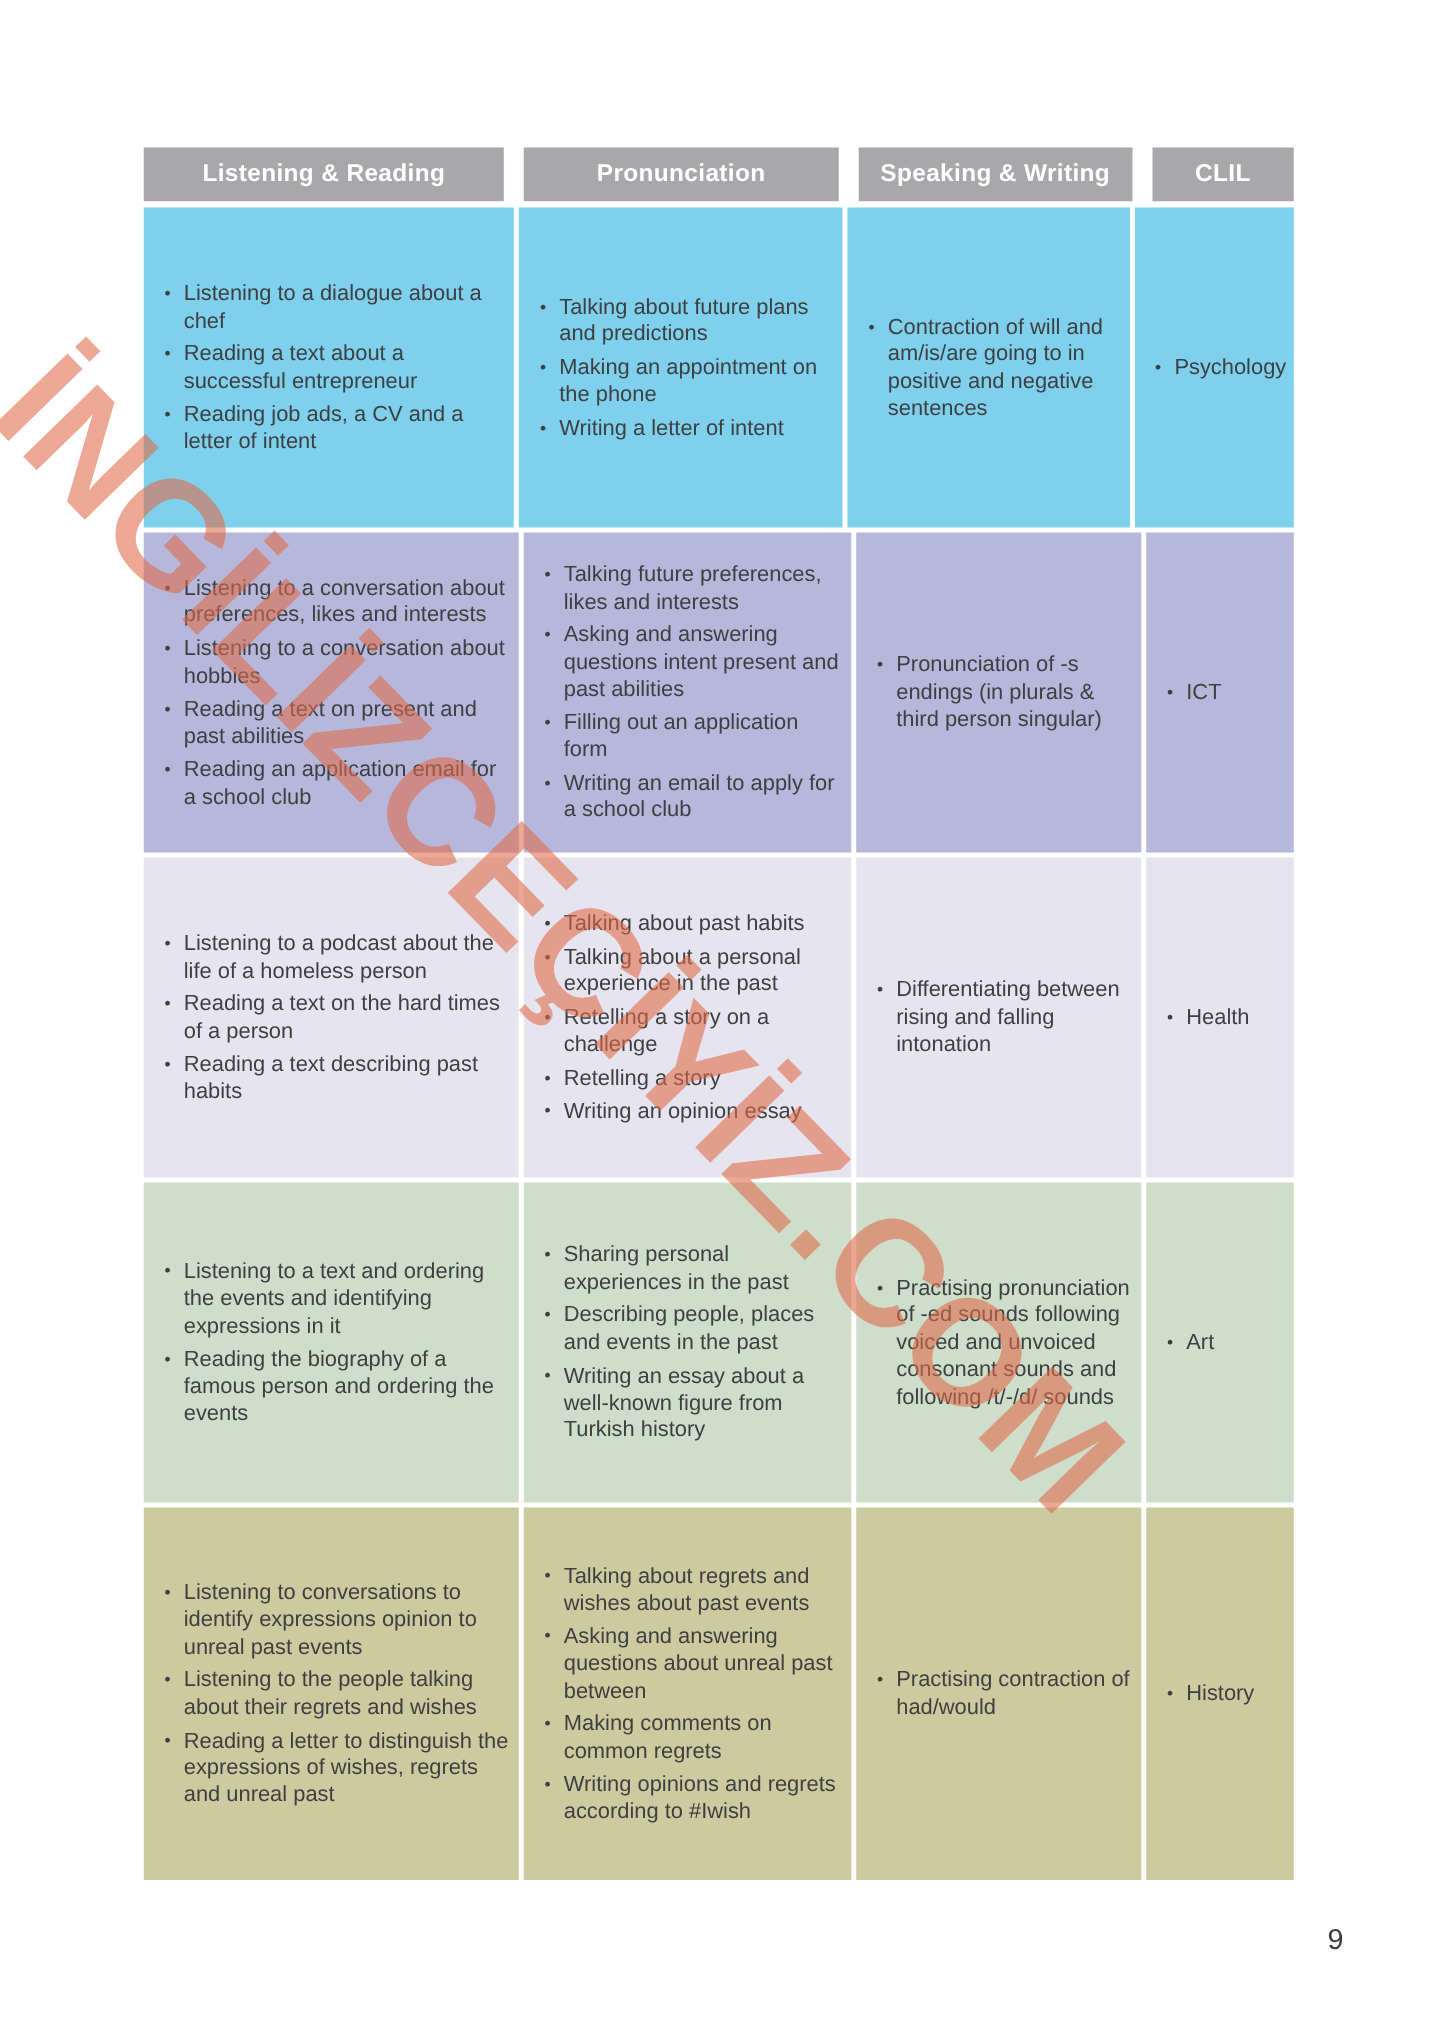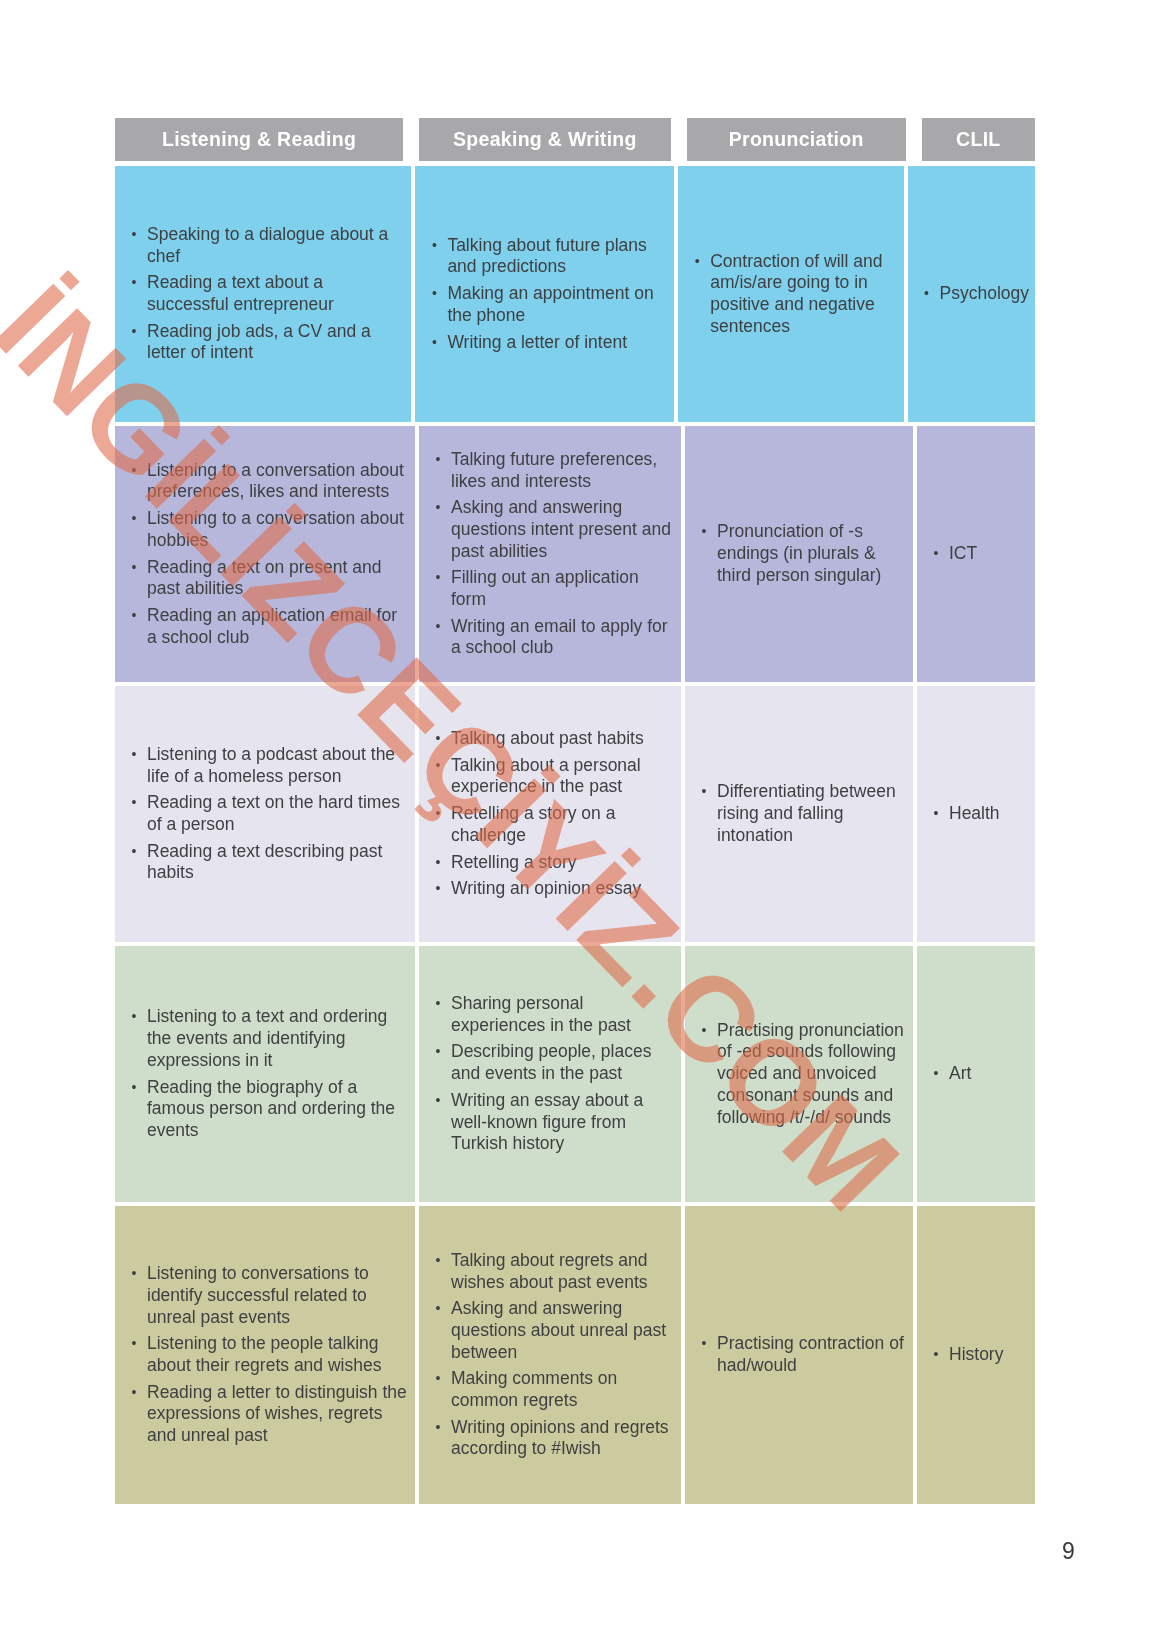--- a/index.html
+++ b/index.html
@@ -63,36 +63,36 @@
 </head>
 <body>
 
 <div class="page">
   <div class="table">
     <div class="header-row" id="header-row">
         <div class="hcell">
           <span>Listening &amp; Reading</span>
         </div>
         <div class="hcell">
+          <span>Pronunciation</span>
+        </div>
+        <div class="hcell">
           <span>Speaking &amp; Writing</span>
-        </div>
-        <div class="hcell">
-          <span>Pronunciation</span>
         </div>
         <div class="hcell">
           <span>CLIL</span>
         </div>
       </div>
     <div id="body-rows">
         <div class="row">
           <div class="cell" style="background: rgb(126, 208, 237);">
             <ul class="items">
               <li class="item">
                 <span class="bullet">•</span>
-                <span class="txt">Speaking to a dialogue about a chef</span>
+                <span class="txt">Listening to a dialogue about a chef</span>
               </li>
               <li class="item">
                 <span class="bullet">•</span>
                 <span class="txt">Reading a text about a successful entrepreneur</span>
               </li>
               <li class="item">
                 <span class="bullet">•</span>
                 <span class="txt">Reading job ads, a CV and a letter of intent</span>
               </li>
             </ul>
@@ -290,21 +290,21 @@
                 <span class="txt">Art</span>
               </li>
             </ul>
           </div>
         </div>
         <div class="row">
           <div class="cell" style="background: rgb(204, 203, 159);">
             <ul class="items">
               <li class="item">
                 <span class="bullet">•</span>
-                <span class="txt">Listening to conversations to identify successful related to unreal past events</span>
+                <span class="txt">Listening to conversations to identify expressions opinion to unreal past events</span>
               </li>
               <li class="item">
                 <span class="bullet">•</span>
                 <span class="txt">Listening to the people talking about their regrets and wishes</span>
               </li>
               <li class="item">
                 <span class="bullet">•</span>
                 <span class="txt">Reading a letter to distinguish the expressions of wishes, regrets and unreal past</span>
               </li>
             </ul>

